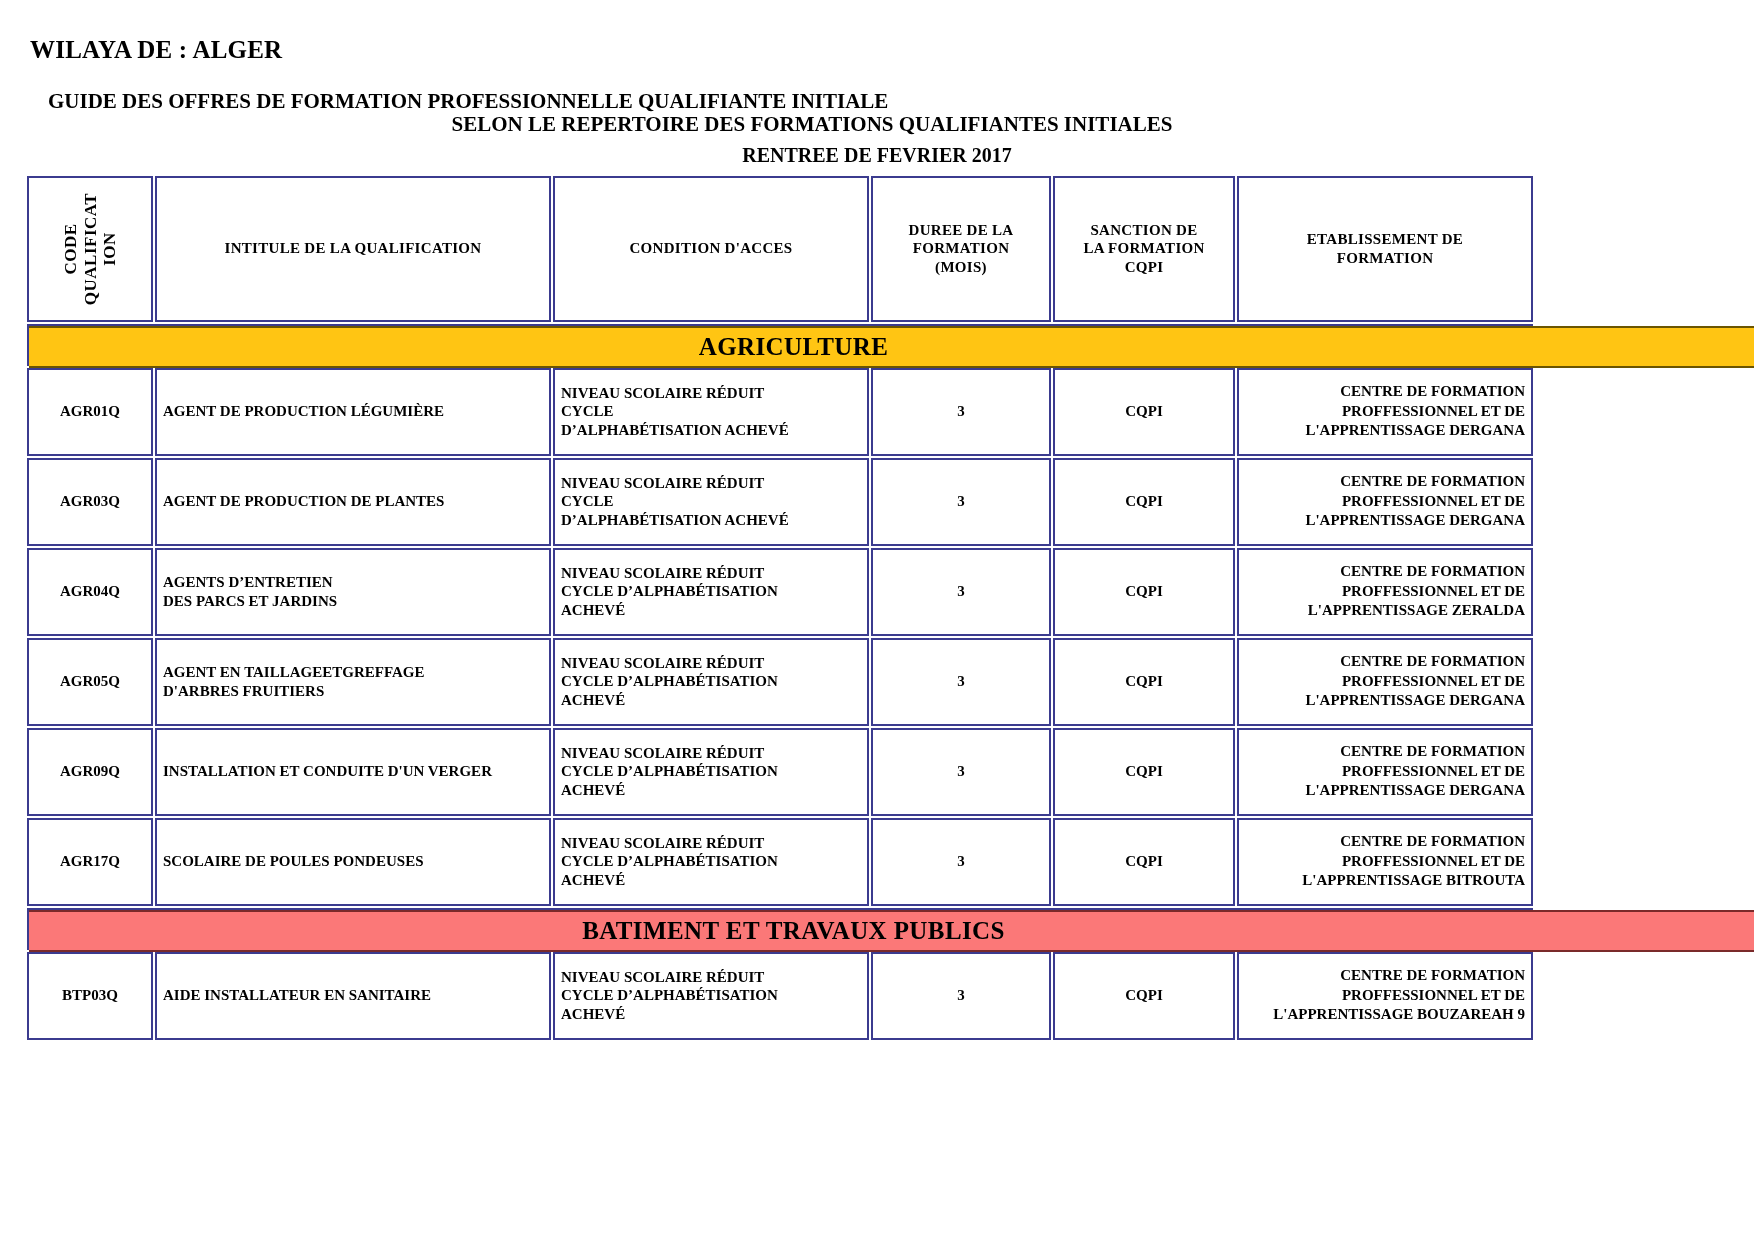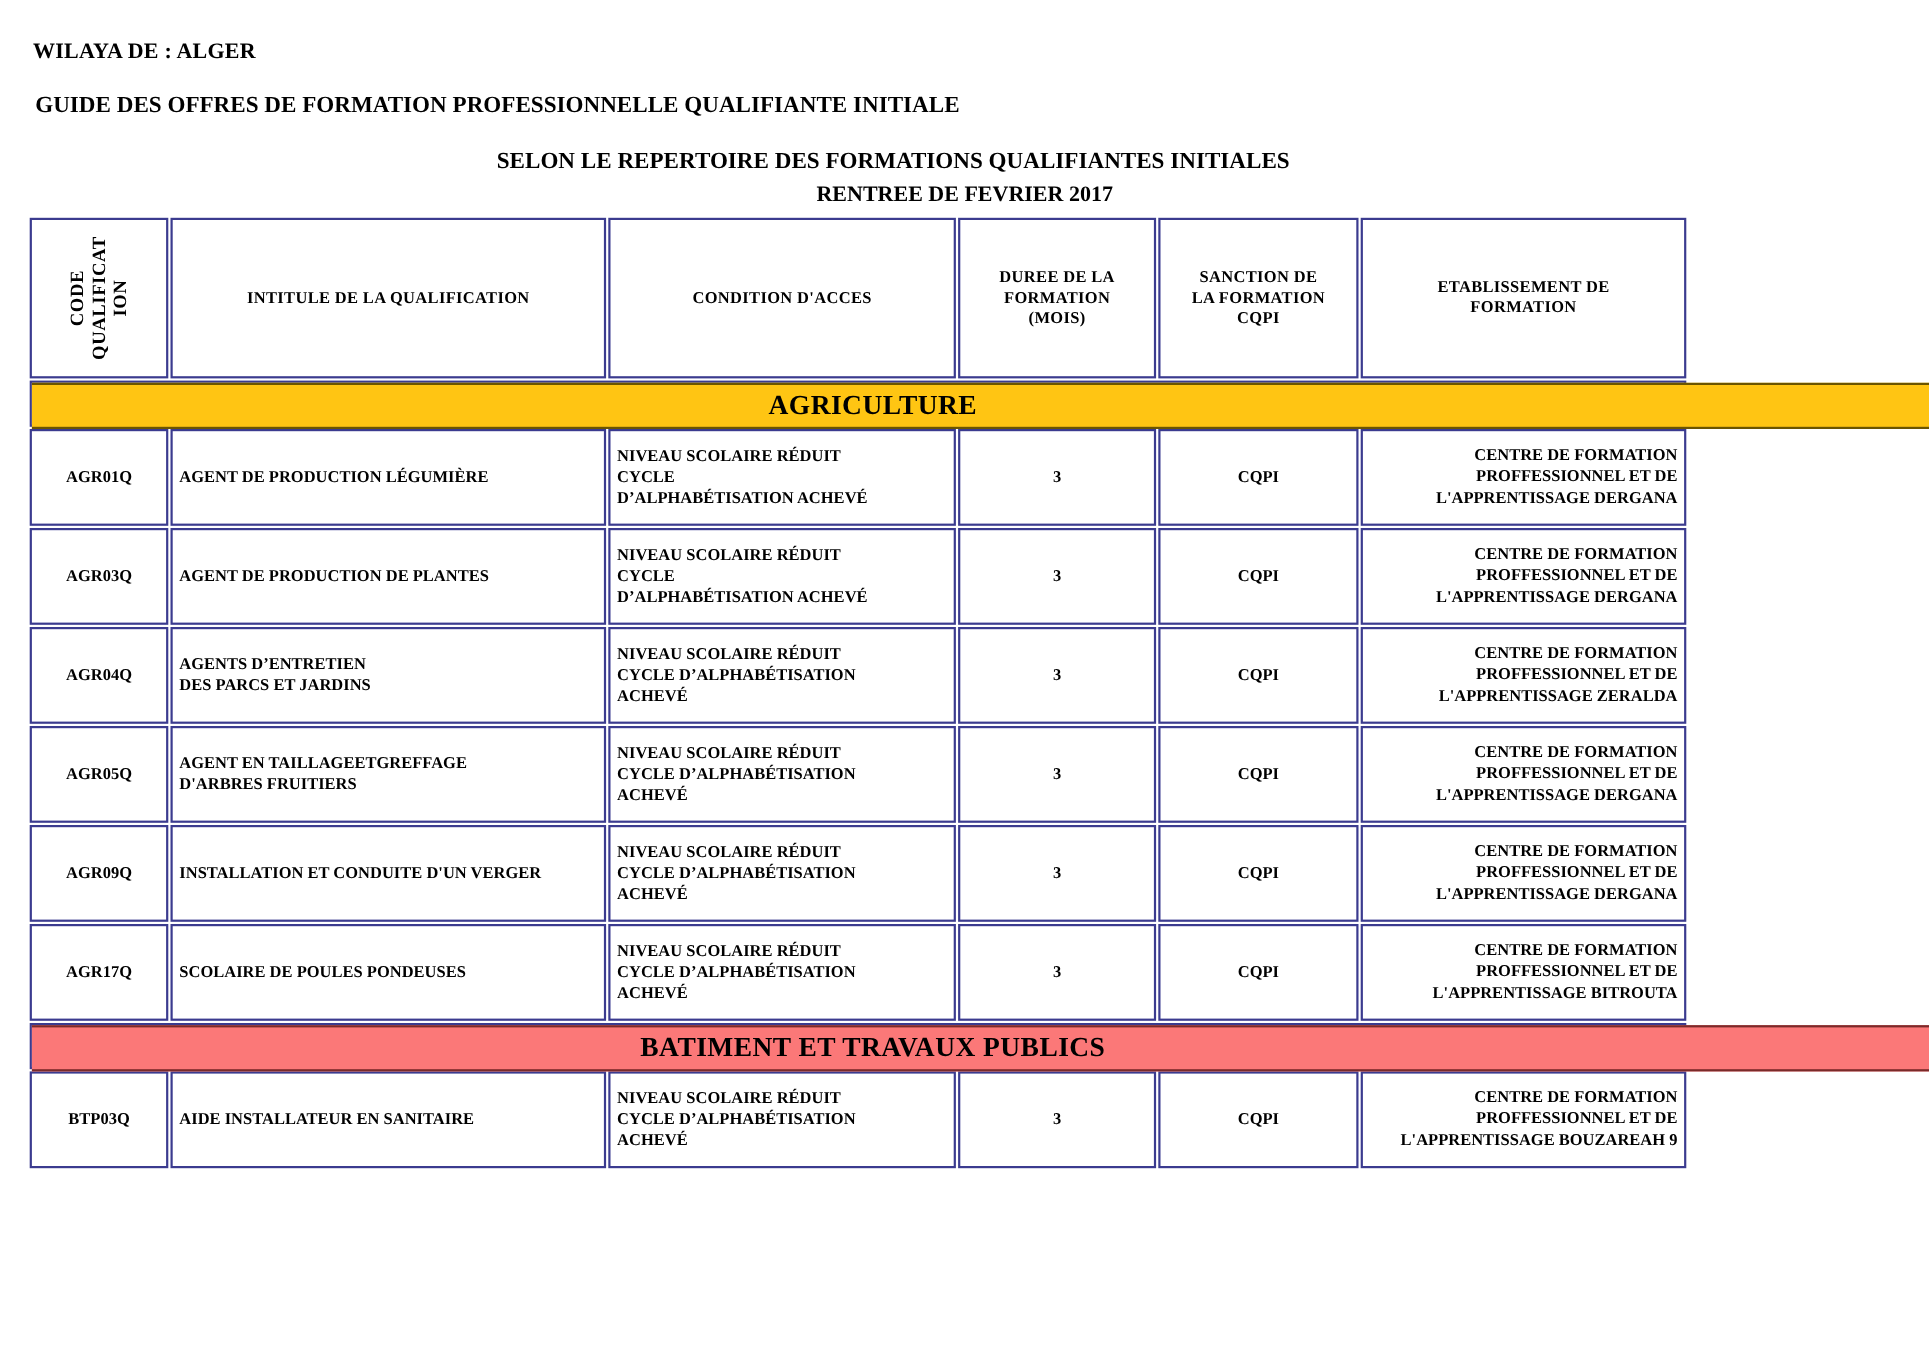--- a/index.html
+++ b/index.html
@@ -15,38 +15,37 @@
     color: #000000;
     overflow: hidden;
     position: relative;
   }
 
   
   .page-head {
     padding-top: 36px;
   }
   .head-line-1 {
-    font-size: 20px;
+    font-size: 25px;
     font-weight: bold;
     letter-spacing: 0.2px;
     padding-left: 30px;
     line-height: 1.1;
   }
   .head-line-2 {
     font-size: 21px;
     font-weight: bold;
-    padding-left: 32px;
+    padding-left: 48px;
     margin-top: 26px;
     line-height: 1.1;
   }
   .head-line-3 {
     font-size: 21px;
     font-weight: bold;
     text-align: center;
-    margin-top: 28px;
     padding-right: 130px;
     line-height: 1.1;
   }
   .head-line-4 {
     font-size: 20px;
     font-weight: bold;
     text-align: center;
     margin-top: 8px;
     line-height: 1.1;
   }

